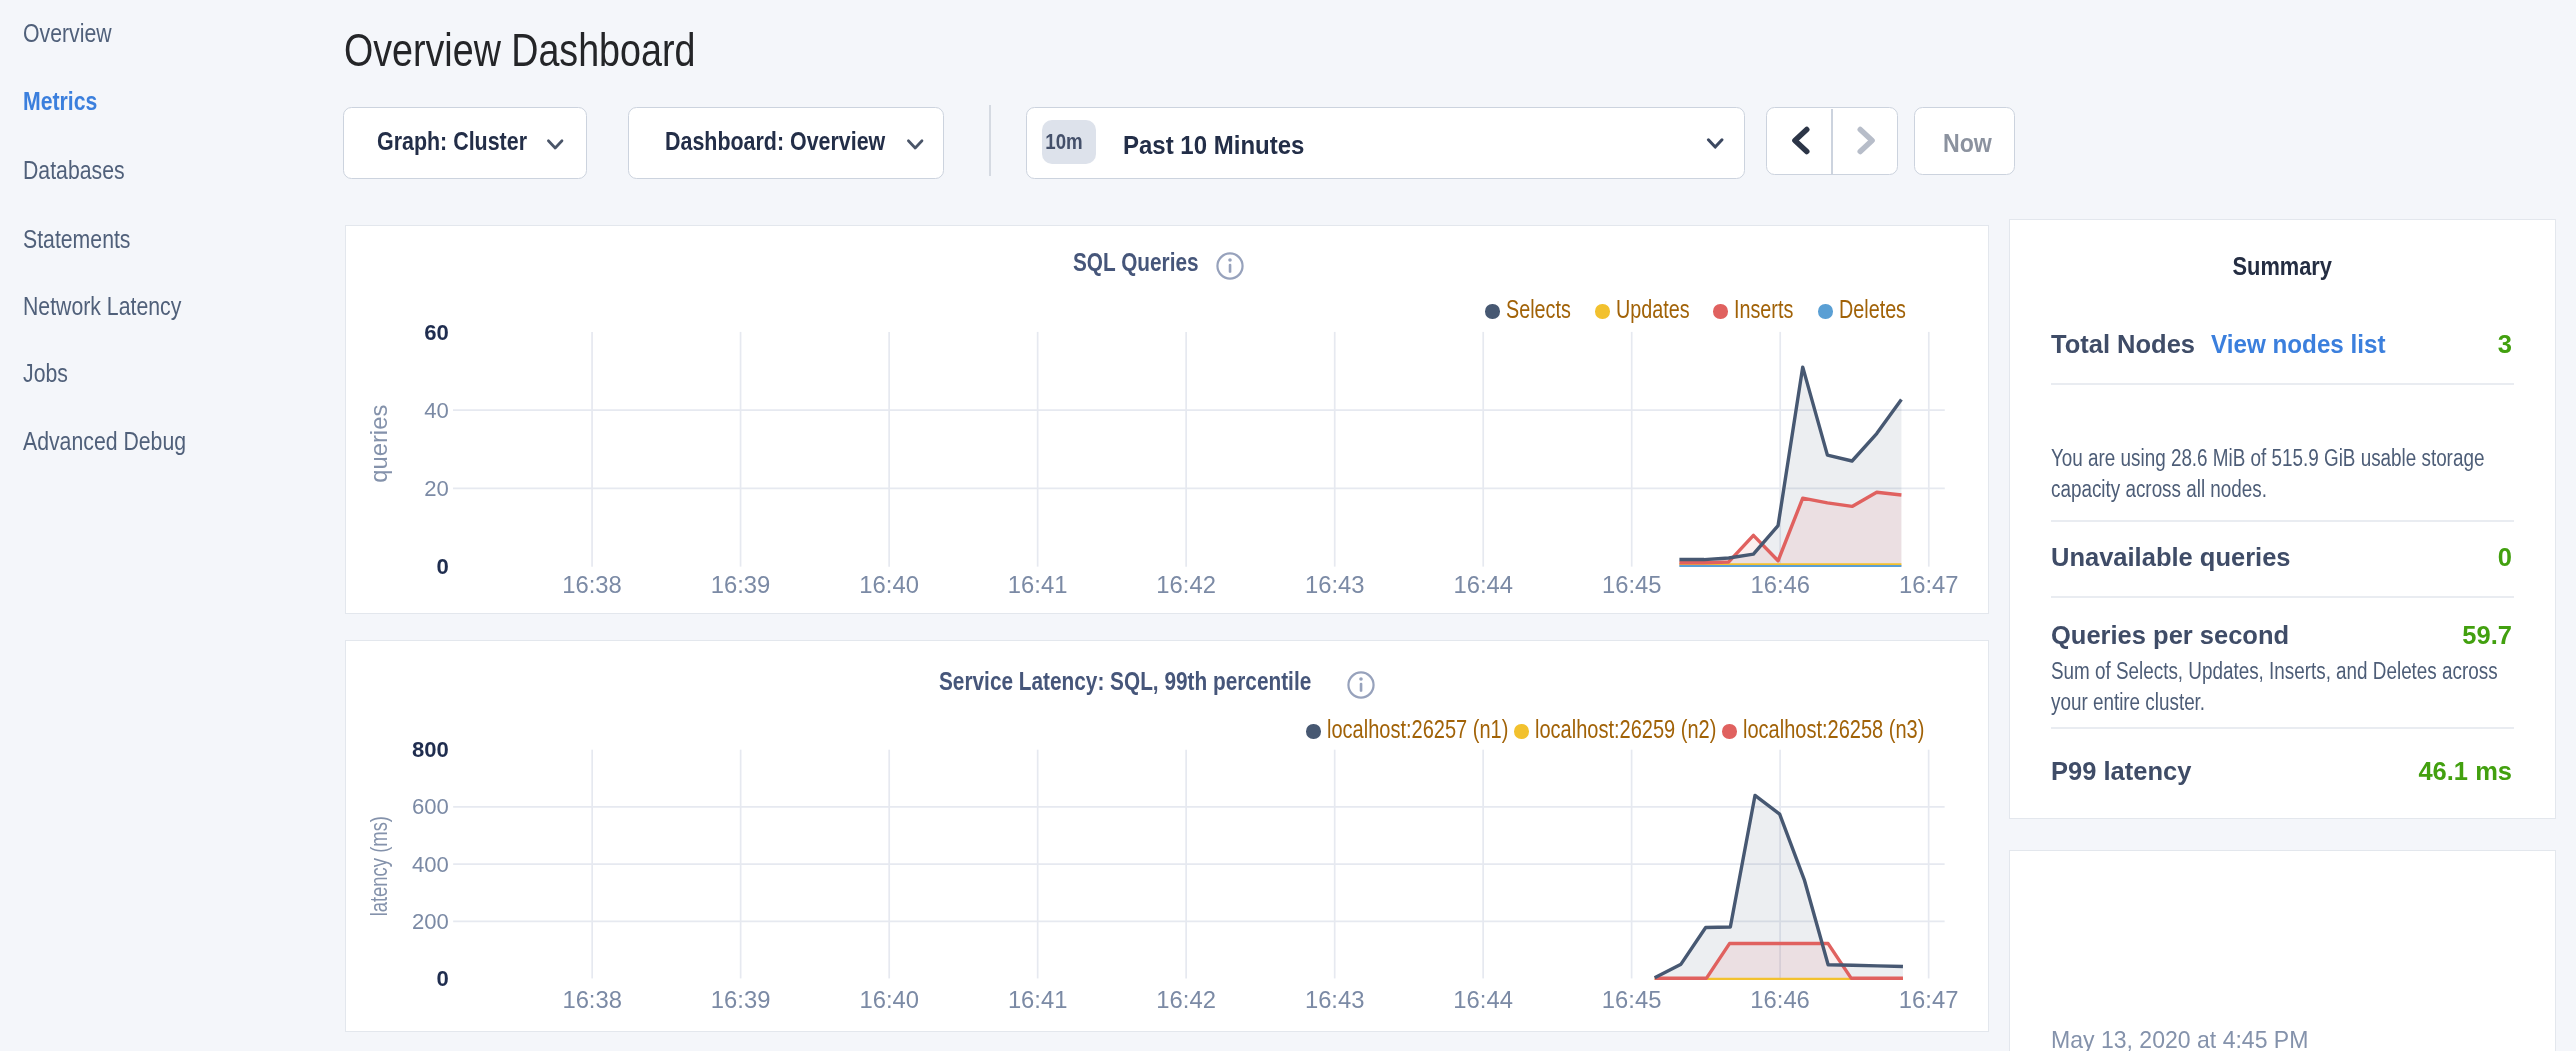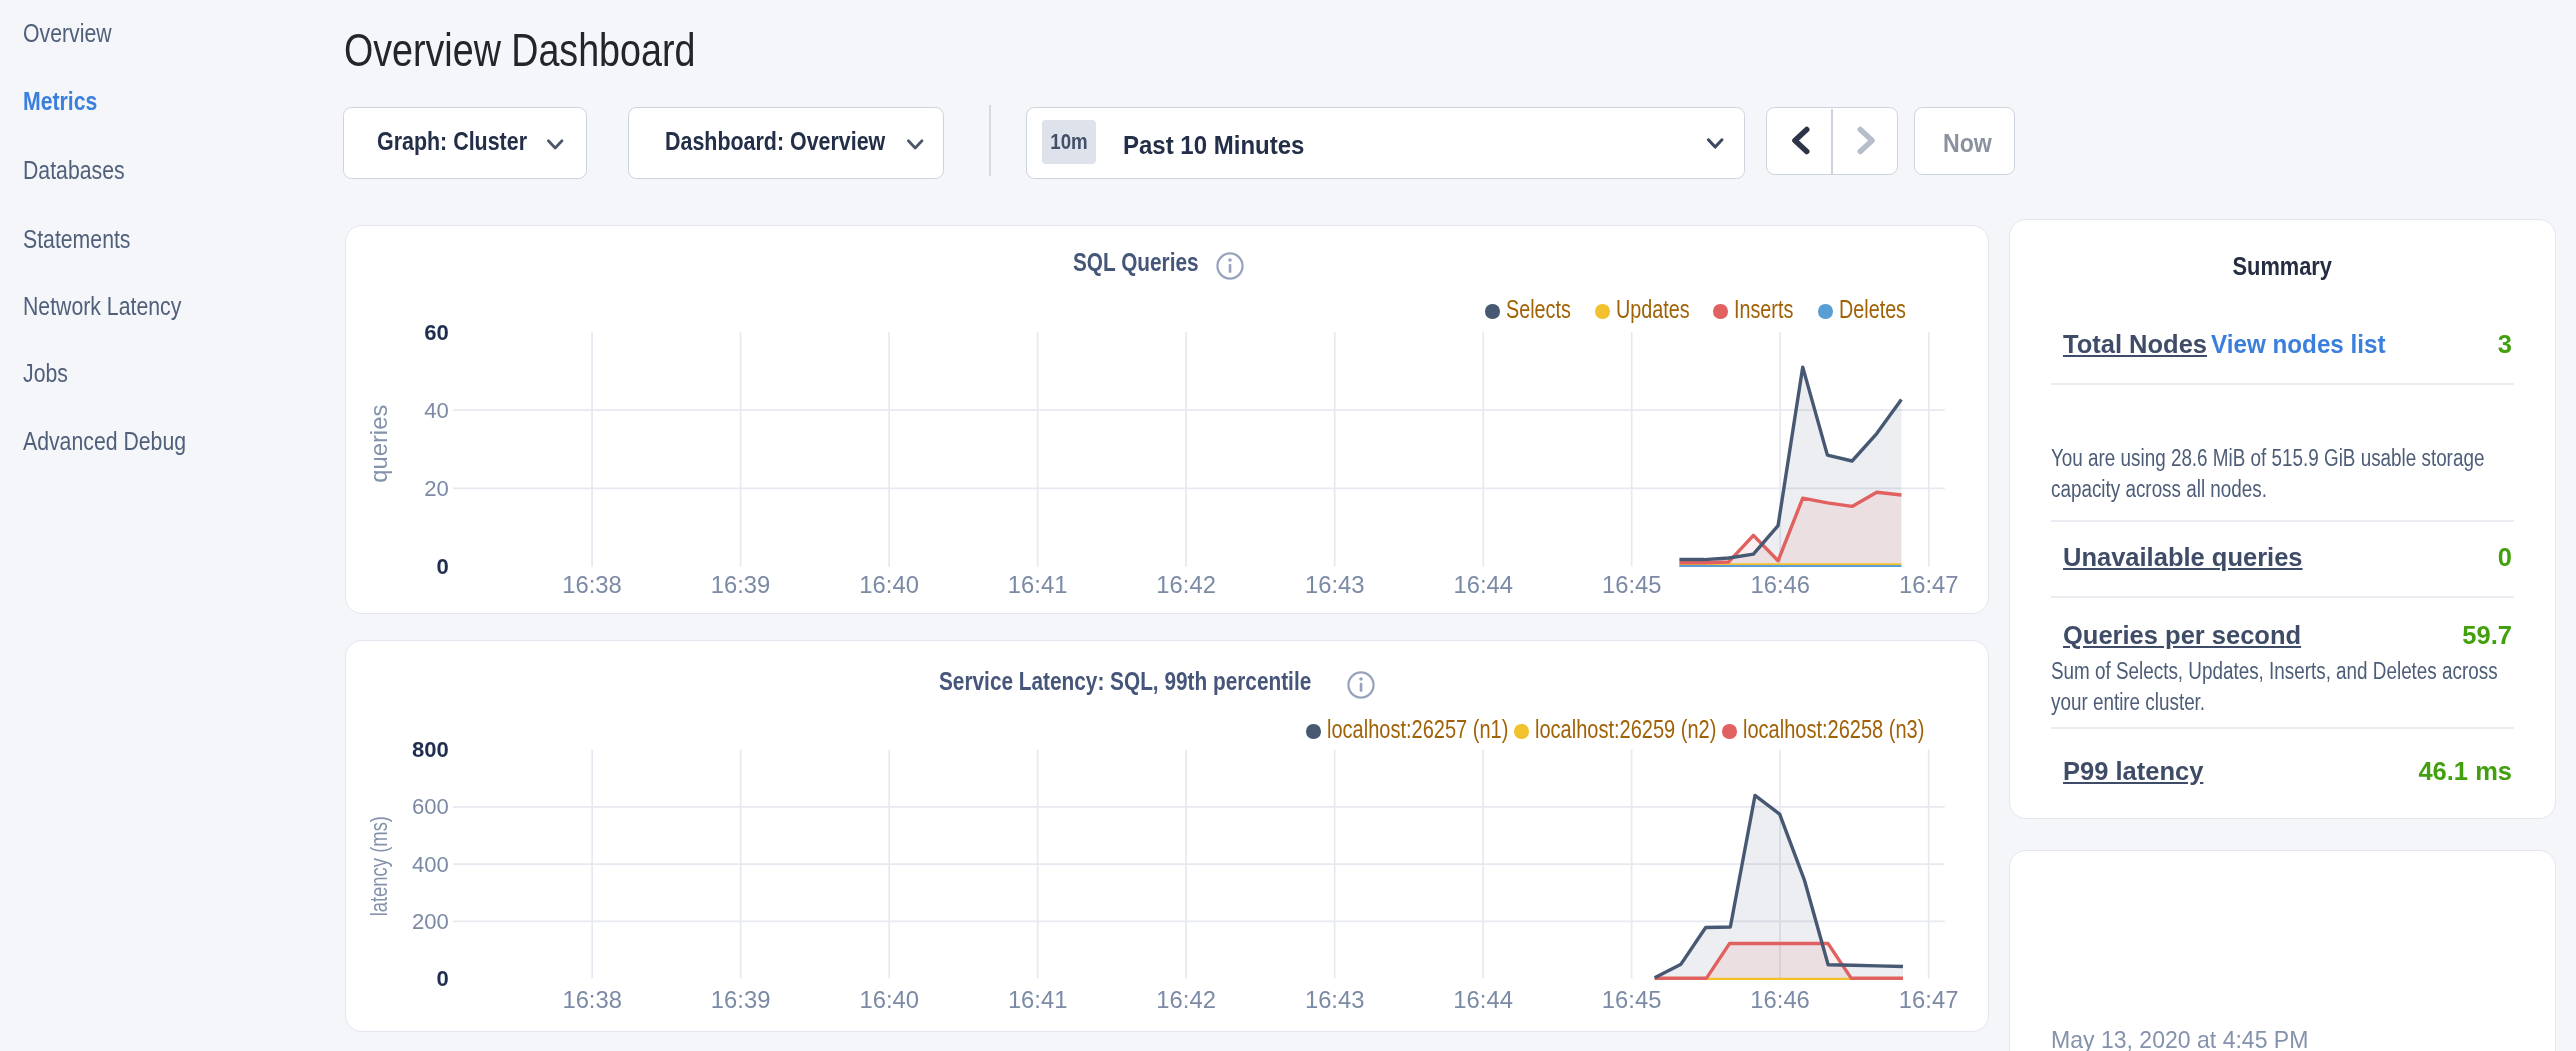--- a/index.html
+++ b/index.html
@@ -1,32 +1,32 @@
 <!DOCTYPE html>
 <html style="font-size:13.6px"><head><meta charset="utf-8"><title>Overview Dashboard</title>
 <style>
 * { margin:0; padding:0; box-sizing:border-box; }
 html,body { width:2576px; height:1051px; overflow:hidden;
   font-family:"Liberation Sans", sans-serif; background:#f4f6fa; }
 .abs { position:absolute; }
 .sx { display:inline-block; white-space:nowrap; }
 .nav { position:absolute; left:23px; font-size:25px; color:#50607a;
   transform:scaleX(0.85); transform-origin:0 50%; white-space:nowrap; }
-.card { position:absolute; background:#fff; border:1.7px solid #e3e7ed; border-radius:17px; }
+.card { position:absolute; background:#fff; border:1.7px solid #e3e7ed; border-radius:0; }
 .btn { position:absolute; top:107px; height:72px; background:#fff;
   border:1.7px solid #ccd3de; border-radius:8.5px; }
 .btn .lbl { position:absolute; font-size:25.5px; font-weight:bold; color:#232e48;
   white-space:nowrap; transform:scaleX(0.84); transform-origin:0 50%; }
 .chev { position:absolute; }
 .dot { display:inline-block; width:14.5px; height:14.5px; border-radius:50%; margin-right:6.8px; vertical-align:-0.9px; }
 .leg { position:absolute; font-size:26px; color:#a16207; white-space:nowrap; }
 .ctitle { position:absolute; font-size:26px; font-weight:bold; color:#46567a;
   white-space:nowrap; transform:scaleX(0.80); transform-origin:0 50%; }
 .srow { position:absolute; left:41px; width:461px; height:34px; }
-.slabel { position:absolute; left:12px; top:0; font-size:25.5px; font-weight:bold; color:#3f4c67; white-space:nowrap;text-decoration:underline; }
+.slabel { position:absolute; left:0; top:0; font-size:25.5px; font-weight:bold; color:#3f4c67; white-space:nowrap; }
 .sval { position:absolute; right:0; top:0; font-size:25.5px; font-weight:bold; color:#42a00f; white-space:nowrap; }
 .spara { position:absolute; left:41px; font-size:23px; color:#4d5d77; line-height:31px;
   white-space:nowrap; transform:scaleX(0.82); transform-origin:0 0; }
 .sdiv { position:absolute; left:41px; width:463px; height:1.7px; background:#e9ecf1; }
 </style></head>
 <body>
 
 <div class="nav" style="top:18.7px">Overview</div>
 <div class="nav" style="top:87px; color:#3b7fdd; font-weight:bold">Metrics</div>
 <div class="nav" style="top:156px">Databases</div>
@@ -49,22 +49,22 @@
 <div class="btn" style="left:628px; width:316px">
   <span class="lbl" style="left:36px; top:18.7px">Dashboard: Overview</span>
   <span style="position:absolute; left:276px; top:25.5px">
       <svg class="chev" viewBox="0 0 24 24" width="20.4" height="20.4">
         <path d="M4 8 L12 16.5 L20 8" fill="none" stroke="#4a5568" stroke-width="3.2" stroke-linecap="round" stroke-linejoin="round"></path>
       </svg>
     </span>
 </div>
 <div class="abs" style="left:989px; top:105px; width:1.7px; height:71px; background:#d5dae2"></div>
 <div class="btn" style="left:1026px; width:719px">
-  <span class="abs" style="left:15.3px; top:12px; width:54px; height:44px; background:#dde2eb; border-radius:4px;
-    text-align:center; line-height:44px; font-size:22px; font-weight:bold; color:#44506a">
+  <span class="abs" style="left:15.3px; top:12px; width:54px; height:44px; background:#dde2eb; border-radius:10px;
+    text-align:left; line-height:44px; font-size:22px; font-weight:bold; color:#44506a">
     <span class="sx" style="transform:scaleX(0.85)">10m</span></span>
   <span class="lbl" style="left:96px; top:23px; font-size:25px; transform:scaleX(0.96)">Past 10 Minutes</span>
   <span style="position:absolute; left:678px; top:25px">
       <svg class="chev" viewBox="0 0 24 24" width="20.4" height="20.4">
         <path d="M4 8 L12 16.5 L20 8" fill="none" stroke="#3c4860" stroke-width="3.6" stroke-linecap="round" stroke-linejoin="round"></path>
       </svg>
     </span>
 </div>
 <div class="btn" style="left:1766px; width:132px; height:68px"></div>
 <div class="abs" style="left:1831px; top:109px; width:1.7px; height:65px; background:#ccd3de"></div>

